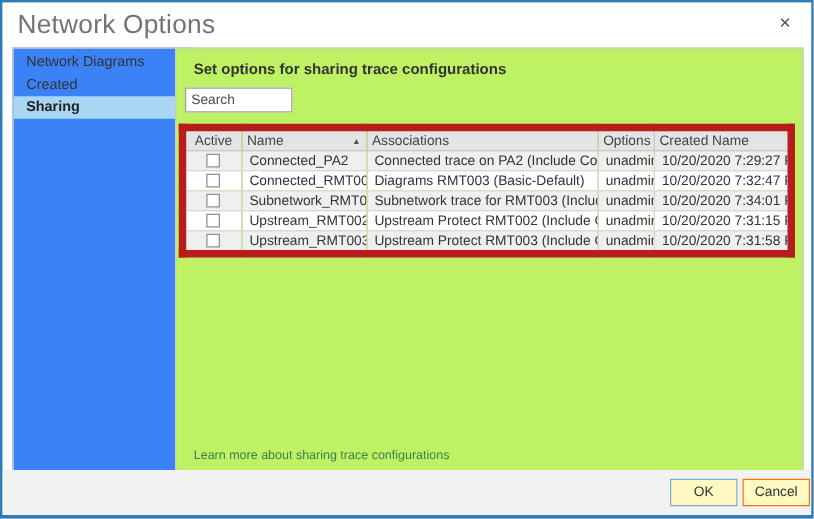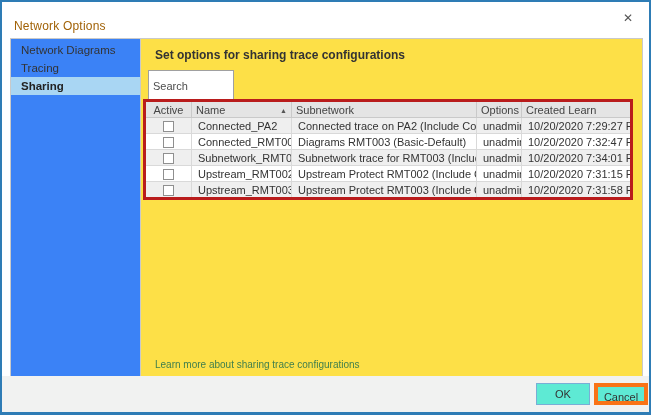--- a/index.html
+++ b/index.html
@@ -2,44 +2,44 @@
 <html><head>
 <meta charset="utf-8">
 <style>
   html,body{margin:0;padding:0;background:#d9d9d9;font-family:"Liberation Sans", sans-serif;}
   .dialog{
     position:relative;width:651px;height:415px;box-sizing:border-box;
     background:#ffffff;border:2px solid #2e7cb5;border-bottom-width:3px;
     overflow:hidden;
   }
   .titlebar{position:absolute;left:0;top:0;width:100%;height:34px;background:#ffffff;}
-  .window-title{position:absolute;left:12px;top:17px;font-size:12px;color:#a16207;letter-spacing:.2px;}
+  .window-title{position:absolute;left:12px;top:6px;font-size:21px;color:#737373;letter-spacing:.2px;}
   .close-btn{position:absolute;right:12px;top:7px;width:18px;height:18px;line-height:18px;
     text-align:center;font-size:12px;color:#555;cursor:pointer;}
   .sidebar{
     position:absolute;left:8px;top:36px;width:145px;height:339px;box-sizing:border-box;
     border:1px solid #c9c9c9;background:#3b82f6;padding-top:2px;
   }
   .side-item{height:18px;line-height:18px;padding-left:10px;font-size:11.5px;color:#333;
     white-space:nowrap;cursor:pointer;}
   .side-item.selected{background:#a9d6f3;font-weight:bold;color:#222;}
   .main{
     position:absolute;left:138px;top:36px;width:503px;height:339px;box-sizing:border-box;
-    border:1px solid #c9c9c9;background:#fde047;
+    border:1px solid #c9c9c9;background:#bef264;
   }
   .heading{position:absolute;left:14px;top:9px;font-size:12px;font-weight:bold;color:#333;}
   .search-box{
-    position:absolute;left:7px;top:31px;width:86px;height:32px;box-sizing:border-box;
+    position:absolute;left:7px;top:31px;width:86px;height:20px;box-sizing:border-box;
     border:1px solid #a0a0a0;font-size:11px;color:#333;padding:4px 4px;outline:none;
     font-family:"Liberation Sans", sans-serif;
   }
   .search-box::placeholder{color:#4d4d4d;opacity:1;}
   table.trace{
     position:absolute;left:2px;top:60px;width:487px;border-collapse:collapse;table-layout:fixed;
-    font-size:11px;color:#333;border:3px solid #b91c1c;
+    font-size:11px;color:#333;border:6px solid #b91c1c;
   }
   table.trace th{
     background:#e4e4e4;color:#444;font-weight:normal;text-align:left;height:15px;
     padding:0 0 0 4px;border-right:1px solid #c9c9c9;border-bottom:1px solid #c9c9c9;
     white-space:nowrap;overflow:hidden;cursor:pointer;
   }
   table.trace th.c-active{text-align:center;padding:0;}
   table.trace th:last-child{border-right:none;}
   table.trace td{
     height:15px;padding:0 0 0 6px;border-right:1px solid #d9d9d9;border-bottom:1px solid #d9d9d9;
@@ -52,63 +52,63 @@
   .col-creator{width:45px;}.col-date{width:110px;}
   .sort-icon{float:right;font-size:7px;color:#555;margin:3px 4px 0 0;}
   .checkbox{
     display:inline-block;width:11px;height:11px;box-sizing:border-box;border:1px solid #8f8f8f;
     background:#fff;vertical-align:middle;cursor:pointer;
   }
   .learn-link{position:absolute;left:14px;top:320px;font-size:10px;color:#3f7e4d;
     text-decoration:none;cursor:pointer;}
   .footer{position:absolute;left:0;bottom:0;width:100%;height:36px;background:#f1f2f1;}
   .btn{
-    position:absolute;top:7px;width:54px;height:22px;box-sizing:border-box;background:#5eead4;
+    position:absolute;top:7px;width:54px;height:22px;box-sizing:border-box;background:#fef9c3;
     font-size:11px;color:#333;text-align:center;line-height:20px;cursor:pointer;
     font-family:"Liberation Sans", sans-serif;
   }
   .btn-ok{right:59px;border:1px solid #79aed6;}
-  .btn-cancel{right:1px;border:4px solid #f97316;}
+  .btn-cancel{right:1px;border:1px solid #f97316;}
 </style>
 </head>
 <body>
 
 <div class="dialog">
 
   <div class="titlebar">
     <span class="window-title">Network Options</span>
     <span class="close-btn">✕</span>
   </div>
 
   <div class="sidebar">
     <div class="side-item">Network Diagrams</div>
-    <div class="side-item">Tracing</div>
+    <div class="side-item">Created</div>
     <div class="side-item selected">Sharing</div>
   </div>
 
   <div class="main">
     <div class="heading">Set options for sharing trace configurations</div>
 
     <input class="search-box" type="text" placeholder="Search" style="">
 
     <table class="trace">
       <colgroup>
         <col class="col-active">
           <col class="col-name">
           <col class="col-desc">
         <col class="col-creator">
           <col class="col-date">
       </colgroup>
       <tbody>
           <tr>
         <th class="c-active">Active</th>
         <th><span class="sort-icon">▲</span><span>Name</span></th>
-        <th>Subnetwork</th>
+        <th>Associations</th>
         <th>Options</th>
-        <th>Created Learn</th>
+        <th>Created Name</th>
       </tr>
       <tr class="row">
         <td class="c-active"><span class="checkbox"></span></td>
         <td>Connected_PA2</td>
         <td>Connected trace on PA2 (Include Containers a</td>
         <td>unadmin</td>
         <td>10/20/2020 7:29:27 PM</td>
       </tr>
       <tr class="row">
         <td class="c-active"><span class="checkbox"></span></td>

